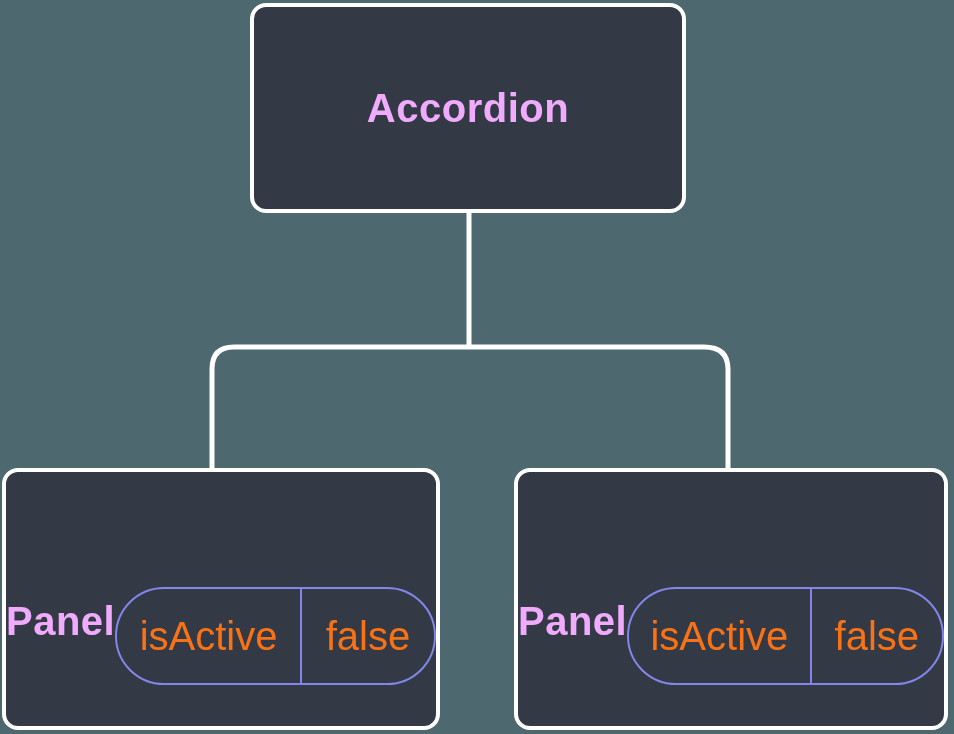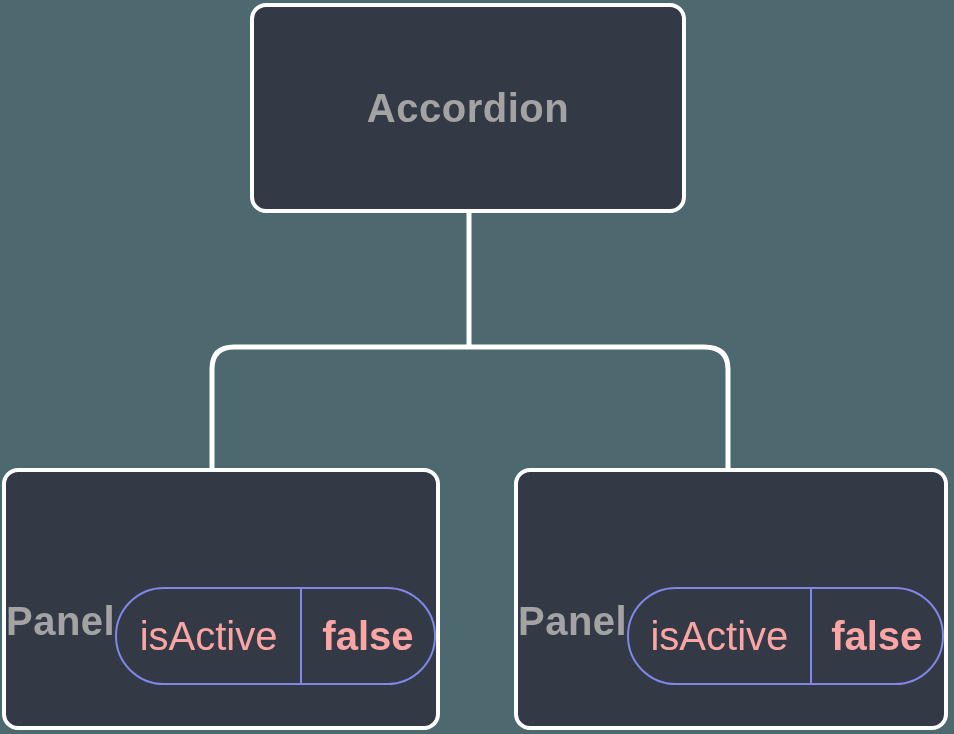--- a/index.html
+++ b/index.html
@@ -29,56 +29,55 @@
     left: 250px; top: 3px;
     width: 436px; height: 210px;
     display: flex;
     align-items: center;
     justify-content: center;
   }
   .node-label {
     font-size: 40px;
     font-weight: 600;
     letter-spacing: 0.5px;
-    color: #a3a3a3;
+    color: #f0abfc;
   }
   .node-panel {
     top: 468px;
     height: 262px;
     display: flex;
     flex-direction: row;
     align-items: center;
     padding-top: 44px;
   }
   .node-panel-left  { left: 2px;   width: 438px; }
   .node-panel-right { left: 514px; width: 434px; }
   .state-pill {
     margin-top: 30px;
     width: 367px;
     height: 98px;
     border: 2.5px solid #8186e8;
     border-radius: 49px;
     display: flex;
     overflow: hidden;
-    color: #fca5a5;
+    color: #f97316;
   }
   .state-cell {
     display: flex;
     align-items: center;
     justify-content: center;
     font-size: 40px;
     font-weight: 400;
   }
   .state-cell-key {
     flex: 0 0 58.3%;
     border-right: 2.5px solid #8186e8;
   }
   .state-cell-value {
     flex: 1 1 auto;
-    font-weight: bold;
   }
 </style>
 </head>
 <body>
 
 <div class="canvas">
 
   <svg class="connector-svg" viewBox="0 0 954 734" fill="none" xmlns="http://www.w3.org/2000/svg">
     <path d="M469 213 L469 347" stroke="#ffffff" stroke-width="5"></path>
     <path d="M212 468 L212 369 Q212 347 234 347 L704 347 Q728 347 728 369 L728 468" stroke="#ffffff" stroke-width="5"></path>

